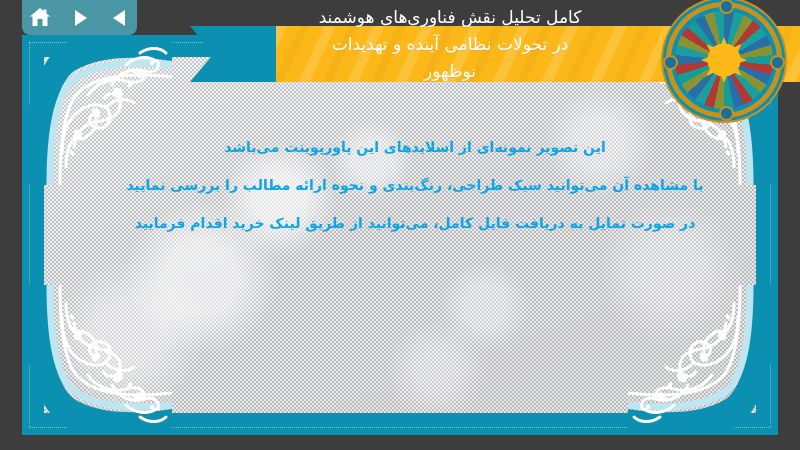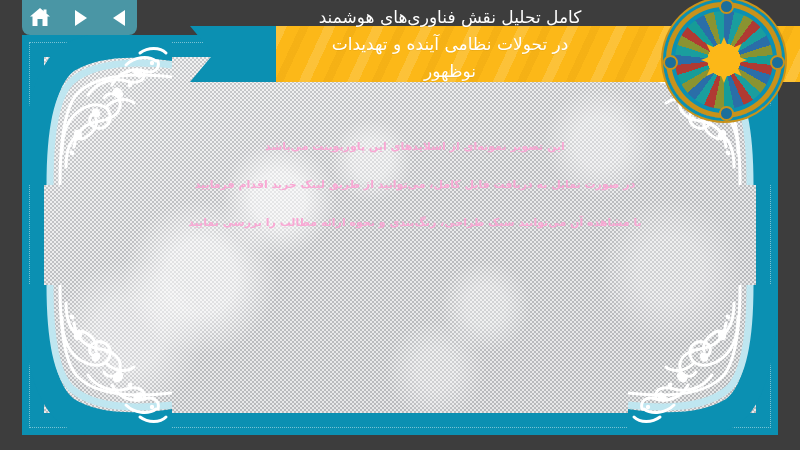--- a/index.html
+++ b/index.html
@@ -125,22 +125,22 @@
   .orn svg{display:block;width:100%;height:100%;}
   .orn-tl{left:22px;top:35px;}
   .orn-tr{right:22px;top:35px;transform:scaleX(-1);}
   .orn-bl{left:22px;bottom:15px;transform:scaleY(-1);}
   .orn-br{right:22px;bottom:15px;transform:scale(-1,-1);}
 
   
   .body-text{
     position:absolute;left:70px;right:40px;top:128px;
     text-align:center;direction:rtl;
-    color:#f9a8d4;
-    font-size:11px;line-height:38px;font-weight:bold;
+    color:#0ea5e9;
+    font-size:14px;line-height:38px;font-weight:bold;
     z-index:15;
   }
   .body-text p{margin:0;}
 </style>
 </head>
 <body>
 
 <div id="stage">
 
   <div class="backdrop"></div>
@@ -261,22 +261,22 @@
         <circle cx="86" cy="84" r="2.6"></circle>
         <circle cx="108" cy="50" r="2.4"></circle>
         <circle cx="130" cy="28" r="2.2"></circle>
         <circle cx="50" cy="118" r="2.4"></circle>
       </g>
     </svg>
   </div>
 
   <div class="body-text">
     <p>این تصویر نمونه‌ای از اسلایدهای این پاورپوینت می‌باشد</p>
+    <p>با مشاهده آن می‌توانید سبک طراحی، رنگ‌بندی و نحوه ارائه مطالب را بررسی نمایید</p>
     <p>در صورت تمایل به دریافت فایل کامل، می‌توانید از طریق لینک خرید اقدام فرمایید</p>
-    <p>با مشاهده آن می‌توانید سبک طراحی، رنگ‌بندی و نحوه ارائه مطالب را بررسی نمایید</p>
   </div>
 
   <div class="ribbon">
     <div class="ribbon-tab"></div>
     <div class="ribbon-band"></div>
     <div class="title-text">کامل تحلیل نقش فناوری‌های هوشمند
 در تحولات نظامی آینده و تهدیدات
 نوظهور</div>
   </div>
 

